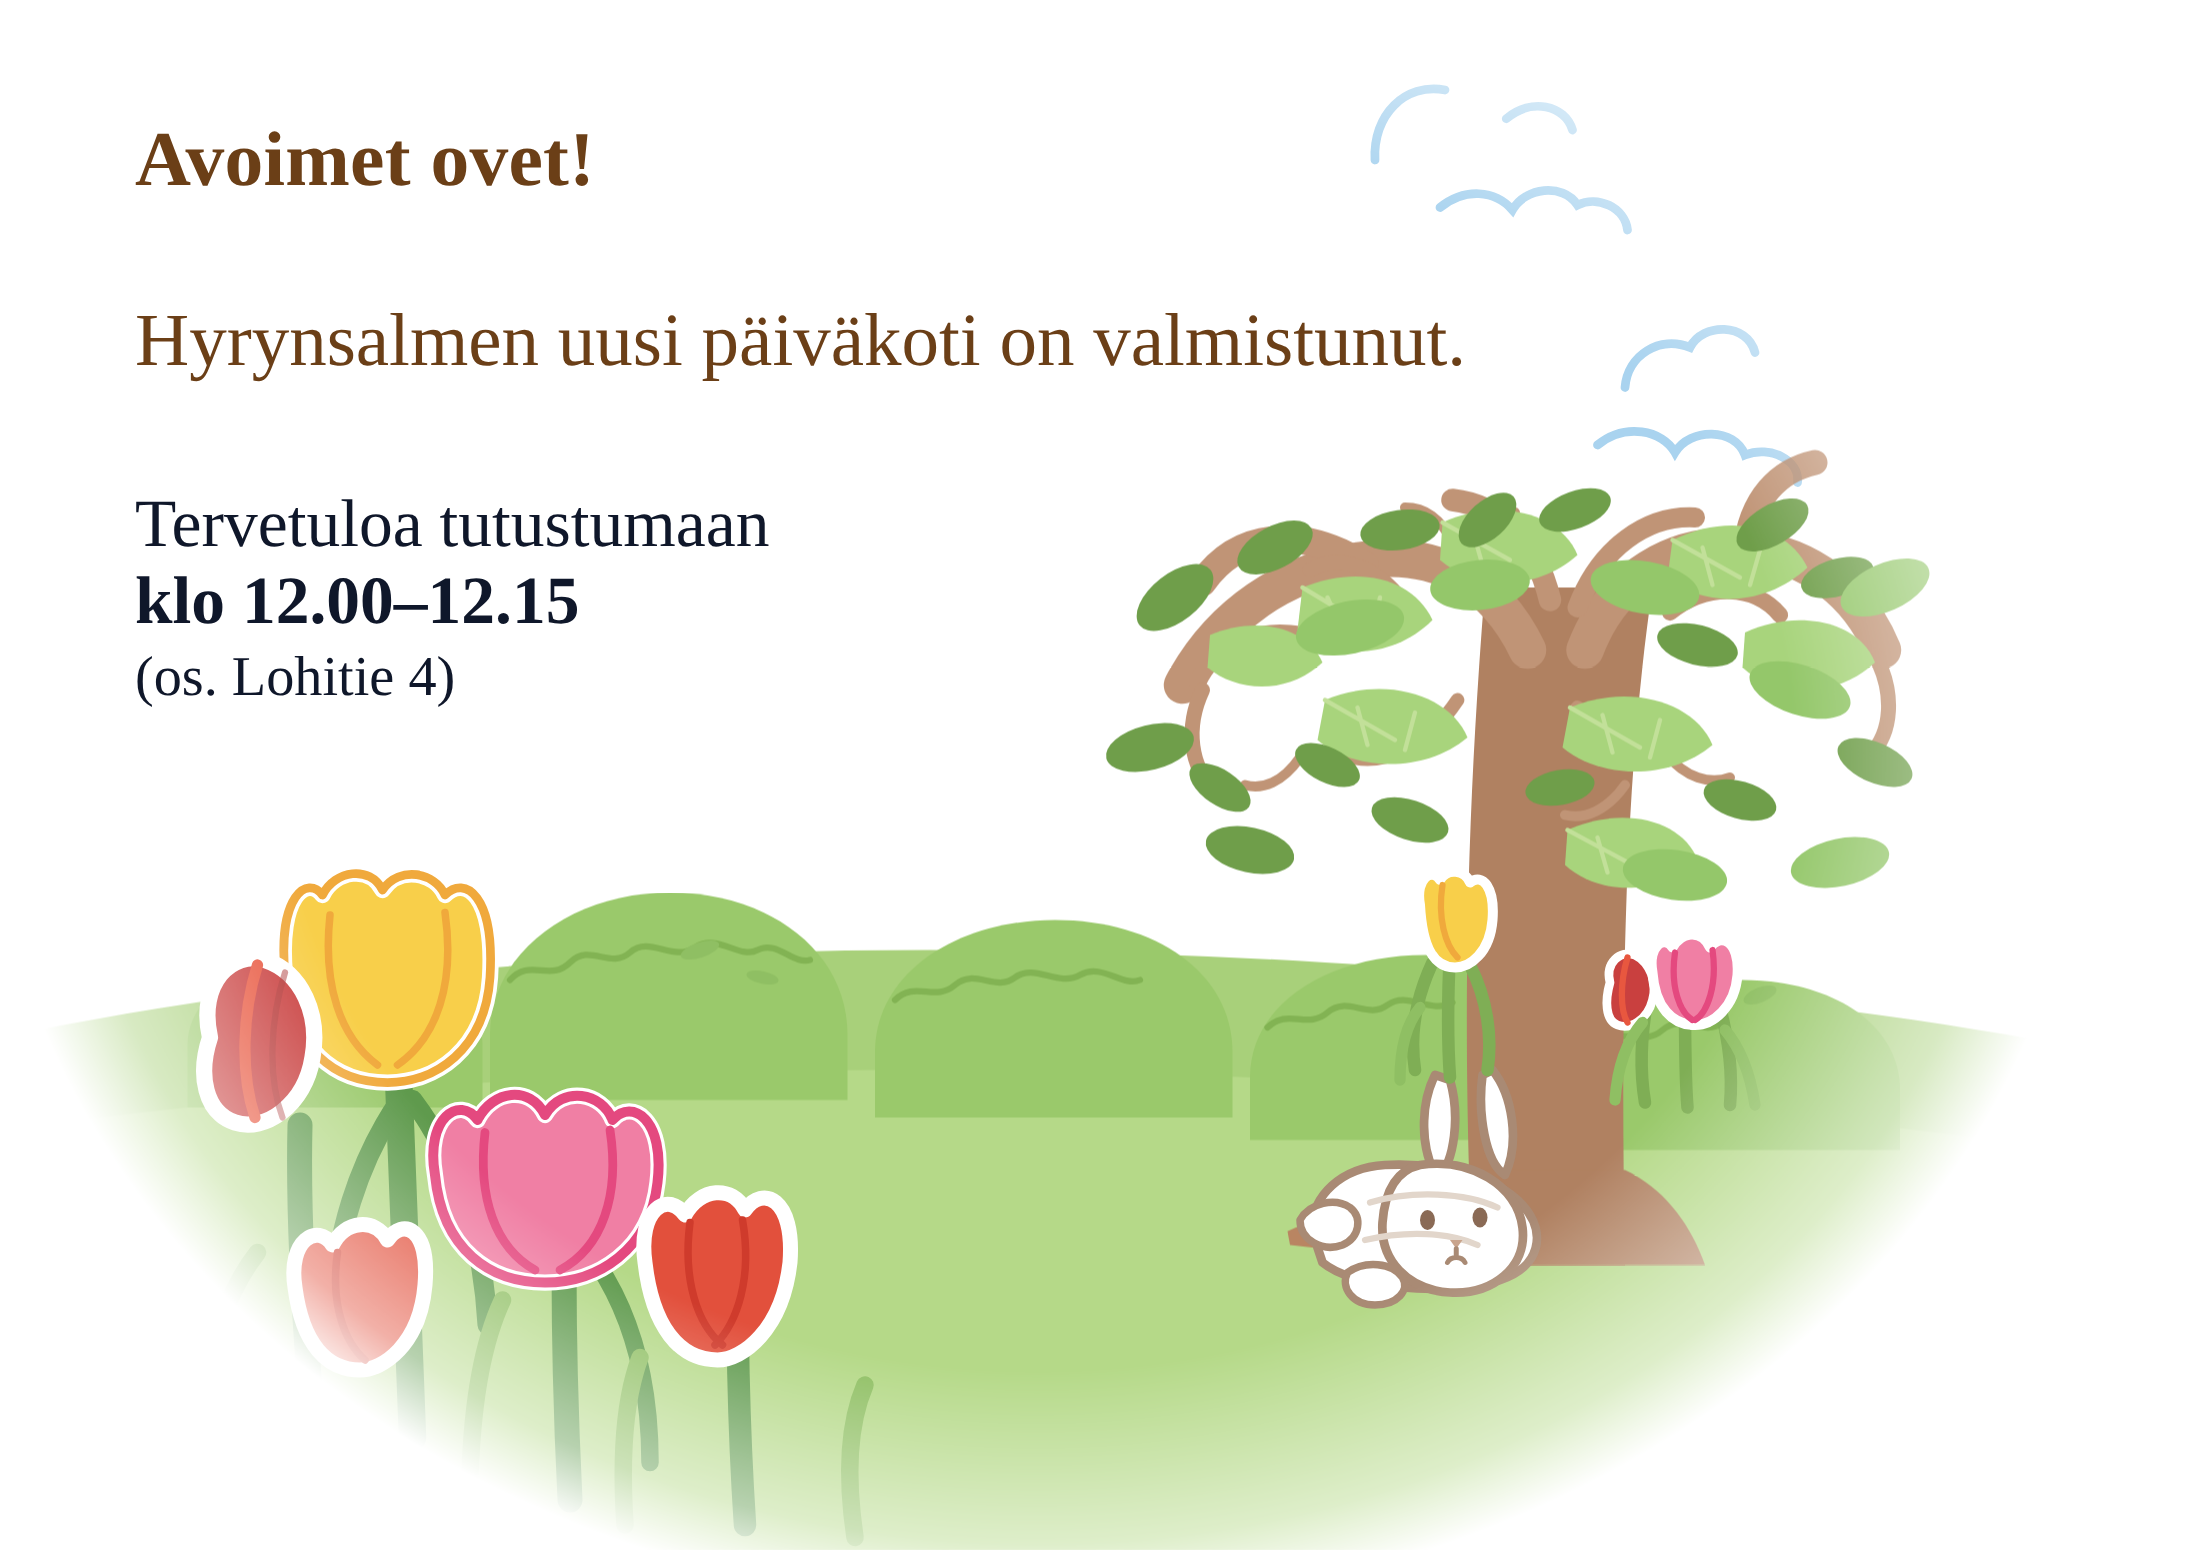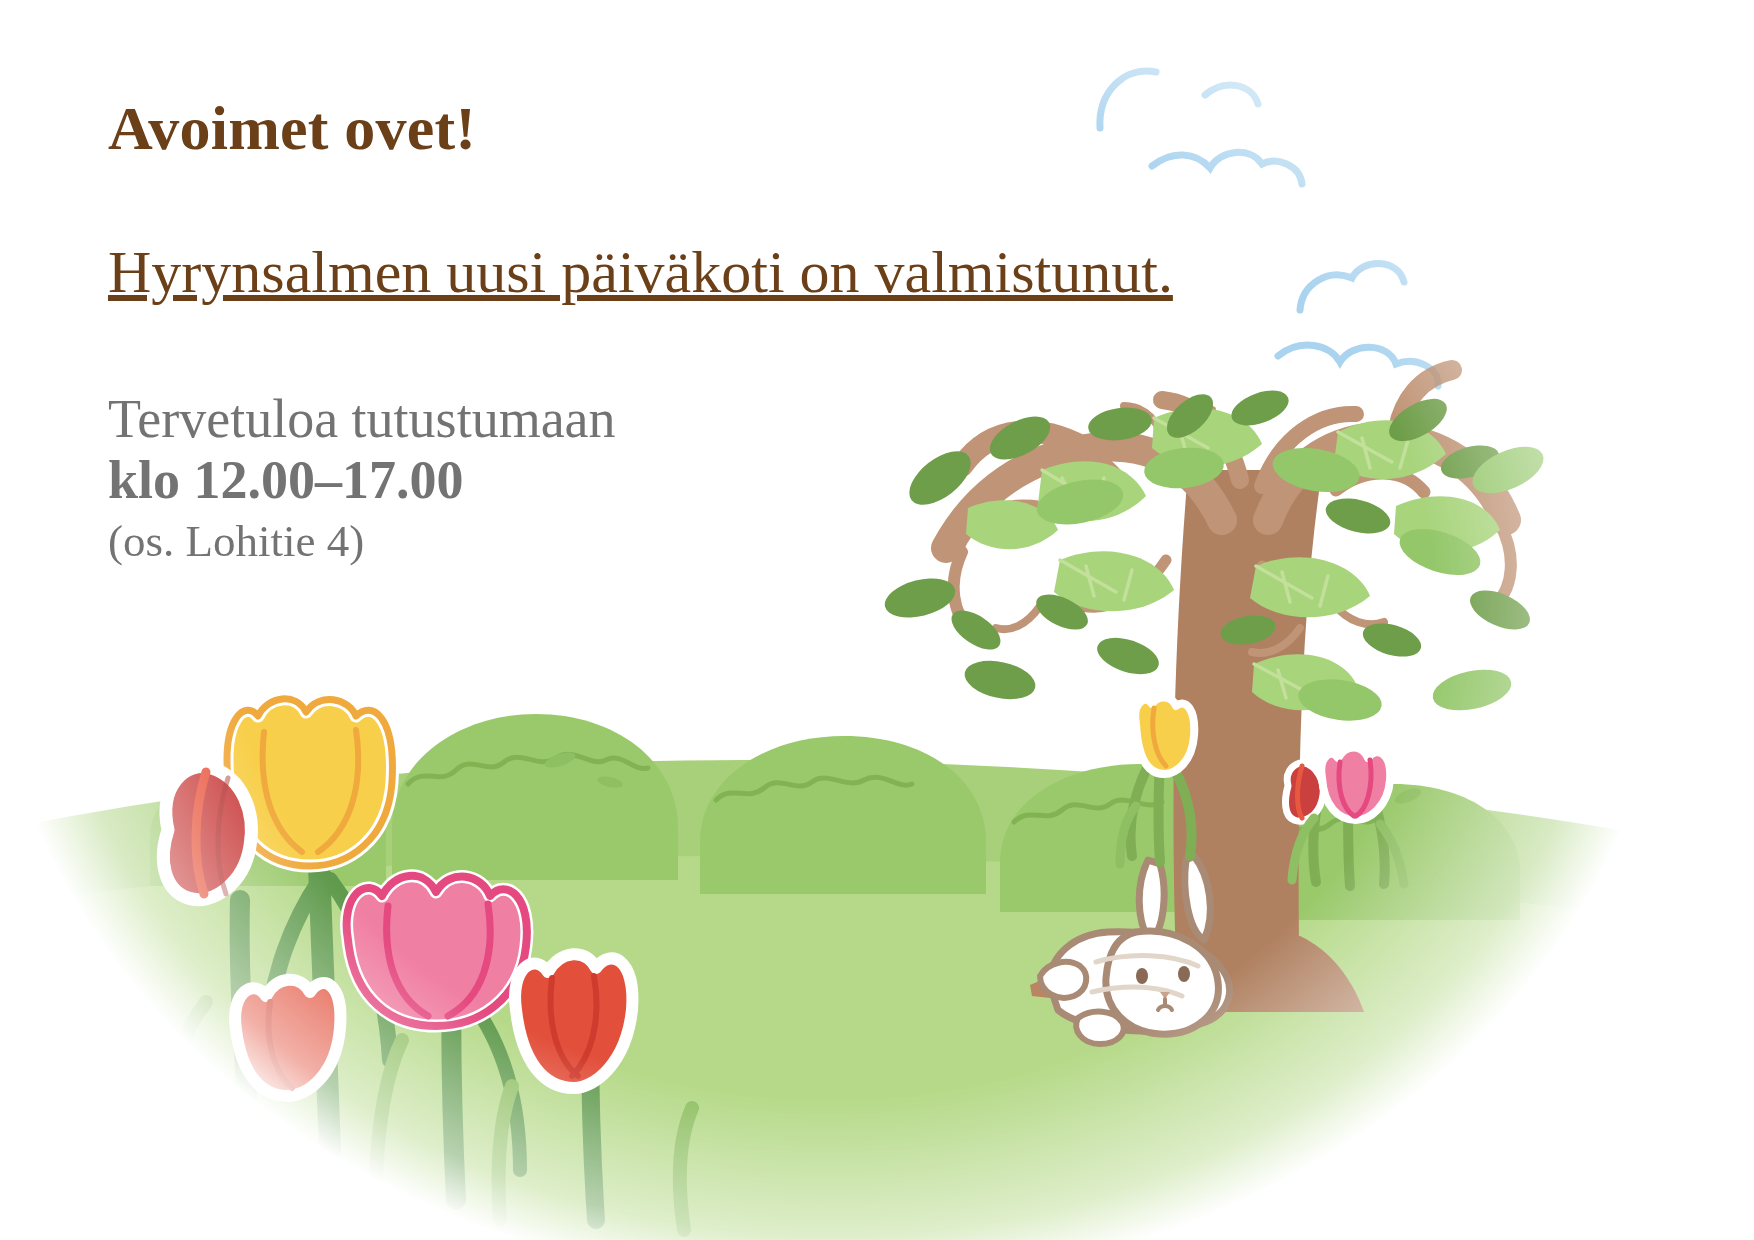--- a/index.html
+++ b/index.html
@@ -45,26 +45,25 @@
     margin: 0 0 78px 0;
     color: #6b3f17;
   }
   .subhead {
     font-size: 60px;
     font-weight: normal;
     line-height: 1.1;
     margin: 0 0 84px 0;
     color: #6b3f17;
     white-space: nowrap;
-    text-decoration: underline;
   }
   .body-block {
     font-size: 54px;
     line-height: 1.12;
-    color: #737373;
+    color: #0f172a;
     margin: 0;
   }
   .body-block .ln { display: block; white-space: nowrap; }
   .body-block b { font-weight: bold; }
   .addr {
     display: block;
     font-size: 45px;
     line-height: 1.15;
     margin-top: 6px;
     white-space: nowrap;
@@ -340,18 +339,18 @@
     <h1 class="headline">
       <span>Avoimet ovet!</span>
     </h1>
 
     <p class="subhead">
       <span>Hyrynsalmen uusi päiväkoti on valmistunut.</span>
     </p>
 
     <div class="body-block">
       <span class="ln">Tervetuloa tutustumaan</span>
-      <span class="ln"><b>klo 12.00–17.00</b></span>
+      <span class="ln"><b>klo 12.00–12.15</b></span>
       <span class="addr">(os. Lohitie 4)</span>
     </div>
 
   </div>
 </div>
 
 </body></html>

